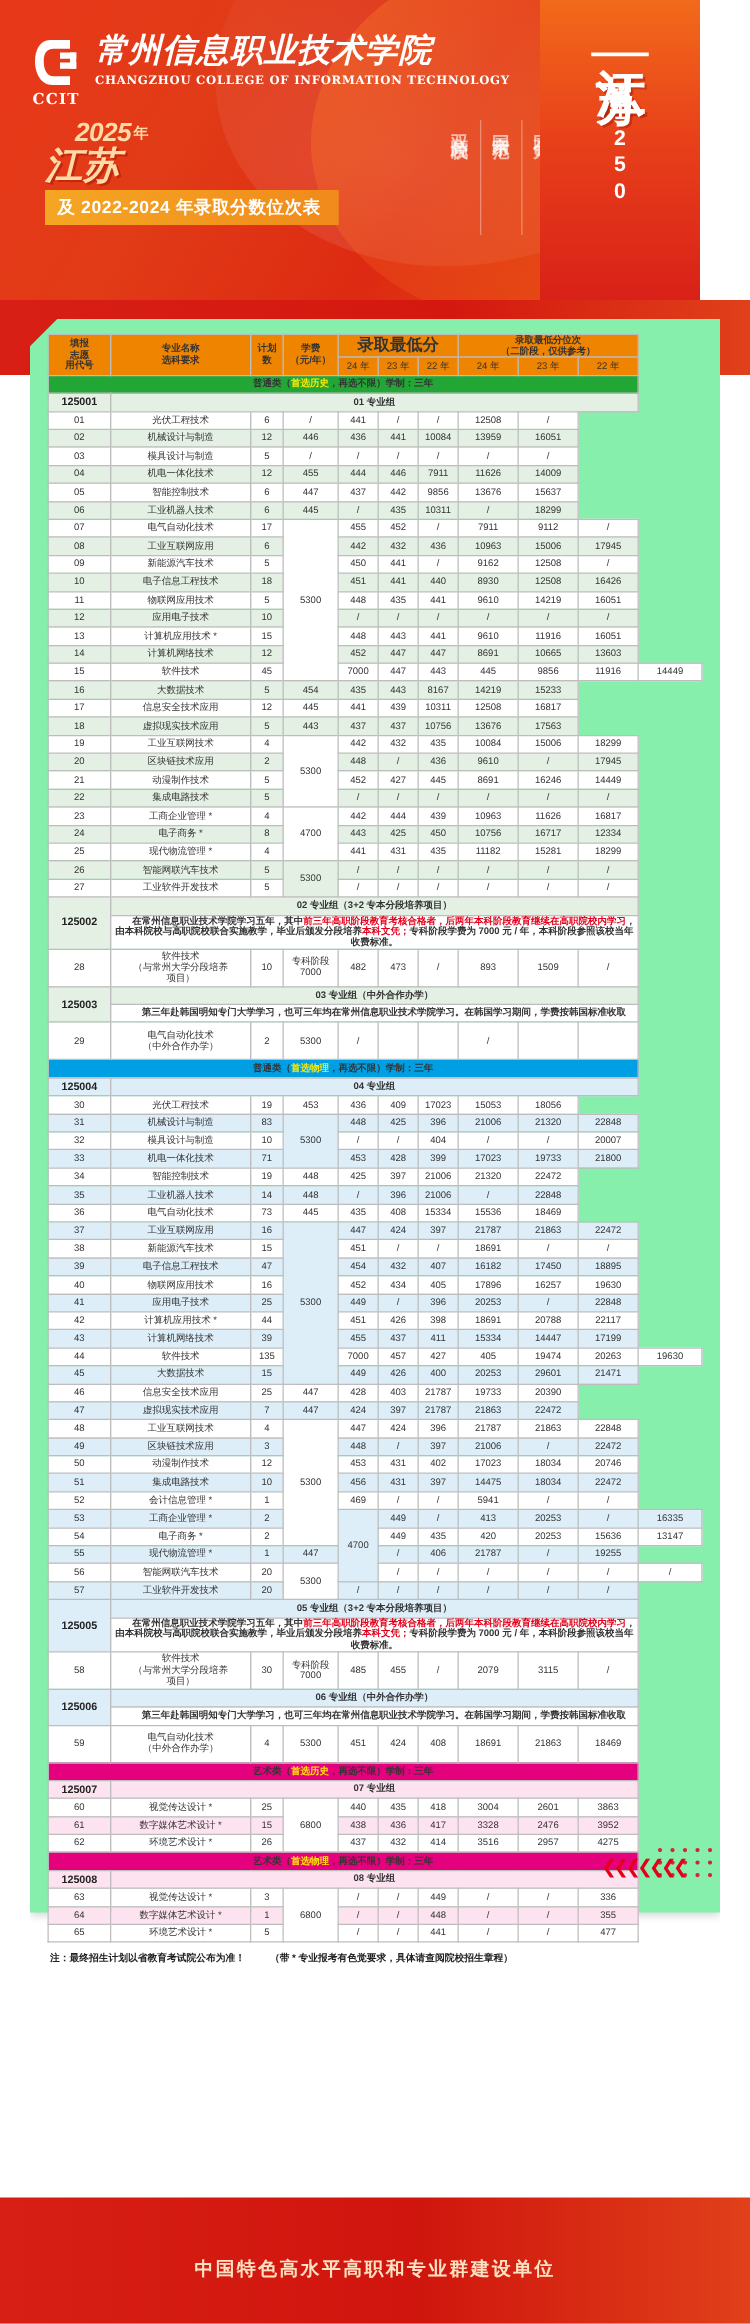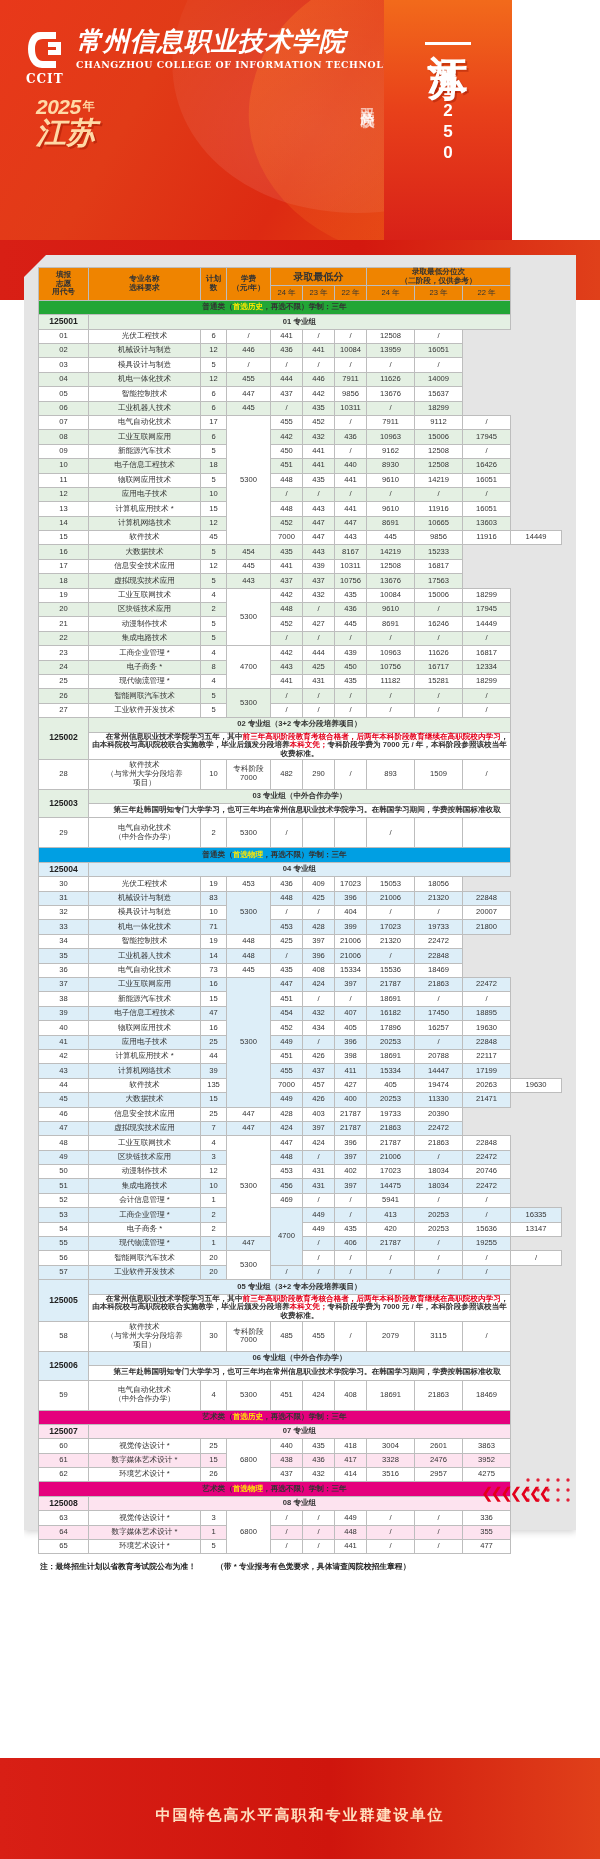--- a/index.html
+++ b/index.html
@@ -4,21 +4,21 @@
 <style>
   * { margin:0; padding:0; box-sizing:border-box; }
   body {
     width:600px; height:1859px;
     font-family:"Liberation Sans","DejaVu Sans",sans-serif;
     background:#ffffff; overflow:hidden; position:relative;
   }
 
   
   .header {
-    position:relative; width:512px; height:248px;
+    position:relative; width:560px; height:248px;
     background:linear-gradient(120deg,#e8381a 0%,#e13b17 30%,#dd2a12 60%,#e85413 100%);
     overflow:hidden;
   }
   .hdr-swoosh {
     position:absolute; top:-120px; left:170px; width:420px; height:330px;
     background:radial-gradient(ellipse at 30% 70%, rgba(255,255,255,0.13) 0%, rgba(255,255,255,0.045) 45%, rgba(255,255,255,0) 70%);
     border-radius:50%; transform:rotate(-14deg);
   }
   .hdr-swoosh2 {
     position:absolute; top:-40px; left:250px; width:360px; height:300px;
@@ -40,21 +40,21 @@
     margin-top:4px; white-space:nowrap;
     font-family:"DejaVu Serif","Liberation Serif",serif;
   }
   .ccit-txt {
     position:absolute; left:26px; top:72px; color:#fff;
     font-size:12px; font-weight:bold; letter-spacing:1px;
     font-family:"DejaVu Serif","Liberation Serif",serif;
   }
 
   .title-block { position:absolute; left:36px; top:96px; }
-  .t-line1 { display:flex; align-items:flex-end; }
+  .t-line1 { display:flex; align-items:flex-end;margin-left:24px; }
   .t-2025 {
     color:#ffd9a6; font-size:21px; font-weight:bold; font-style:italic;
     letter-spacing:-0.5px; line-height:1;
   }
   .t-nian { color:#ffd9a6; font-size:12px; font-weight:bold; margin-left:2px; margin-bottom:2px; }
   .t-line2 { display:flex; align-items:baseline; margin-top:1px; }
   .t-js {
     color:#ffd9a6; font-size:30px; font-weight:bold; font-style:italic;
     line-height:1; letter-spacing:0px;
     text-shadow:2px 2px 0 rgba(150,20,0,0.45);
@@ -107,39 +107,39 @@
     background:linear-gradient(90deg,#d81f15 0%,#cf150d 55%,#e0401a 100%);
   }
   .footer-slogan {
     position:absolute; top:1806px; left:0; width:600px; text-align:center;
     color:#ffe0c0; font-size:15px; font-weight:bold; letter-spacing:2px;
   }
 
   
   .card {
     position:absolute; left:24px; top:255px; width:552px; height:1275px;
-    background:#e5e5e5; z-index:5;
+    background:#86efac; z-index:5;
     clip-path:polygon(22px 0, 552px 0, 552px 1489px, 530px 1511px, 0 1511px, 0 22px);
     box-shadow:0 2px 7px rgba(0,0,0,0.18);
   }
   .card-inner { padding:12px 14px 0 14px; }
 
   
   table.plan { border-collapse:collapse; width:524px; table-layout:fixed; }
   table.plan td, table.plan th {
     border:1px solid #bdbdbd; font-size:7.6px; text-align:center;
     color:#333; padding:0; height:14.4px; line-height:1.15;
     font-family:"Liberation Sans","DejaVu Sans",sans-serif;
   }
   
   .hrow th {
     background:#ef8400; color:#fff; font-weight:bold; font-size:9px;
     border:1px solid #d87a00; line-height:1.22;
   }
-  .hrow th.big { font-size:10px; }
+  .hrow th.big { font-size:13px; }
   .hsub th { background:#ef8400; color:#fff; font-weight:normal; font-size:8.4px; border:1px solid #d87a00; }
 
   
   .band-green td { background:#22a636; color:#fff; font-weight:bold; font-size:8.8px; height:16px; border-color:#1d9130; }
   .band-blue  td { background:#009fe3; color:#fff; font-weight:bold; font-size:8.8px; height:16px; border-color:#0089c4; }
   .band-pink  td { background:#e5007d; color:#fff; font-weight:bold; font-size:8.8px; height:16px; border-color:#c60069; }
   .band td .hl { color:#ffe800; }
 
   
   .grp td { font-weight:bold; font-size:8.6px; height:15px; }
@@ -201,20 +201,21 @@
 
     <div class="title-block">
       <div class="t-line1">
         <span class="t-2025">2025</span>
         <span class="t-nian">年</span>
       </div>
       <div class="t-line2">
         <span class="t-js">江苏</span>
       </div>
     </div>
+    <div class="subtitle-bar">及 2022-2024 年录取分数位次表</div>
 
     <div class="vert-badges">
       <div class="vb">双高院校</div>
       <div class="vb">国家示范</div>
       <div class="vb">国有公办</div>
     </div>
   </div>
 
   <div class="hdr-right">
     <div class="js-big">江苏</div>
@@ -598,21 +599,21 @@
               <div>软件技术</div>
               <div>（与常州大学分段培养</div>
               <div>项目）</div>
             </td>
             <td>10</td>
             <td rowspan="1" class="two-line">
               <div>专科阶段</div>
               <div>7000</div>
             </td>
             <td>482</td>
-            <td>290</td>
+            <td>473</td>
             <td>/</td>
             <td>893</td>
             <td>1509</td>
             <td>/</td>
           </tr>
           <tr class="grp grp-g">
             <td class="code" rowspan="2">125003</td>
             <td colspan="9">03 专业组（中外合作办学）</td>
           </tr>
           <tr>
@@ -809,21 +810,21 @@
             <td>19630</td>
           </tr>
           <tr class="rb-even">
             <td>45</td>
             <td class="major">大数据技术</td>
             <td>15</td>
             <td>449</td>
             <td>426</td>
             <td>400</td>
             <td>20253</td>
-            <td>11330</td>
+            <td>29601</td>
             <td>21471</td>
           </tr>
           <tr class="rb-odd">
             <td>46</td>
             <td class="major">信息安全技术应用</td>
             <td>25</td>
             <td>447</td>
             <td>428</td>
             <td>403</td>
             <td>21787</td>

